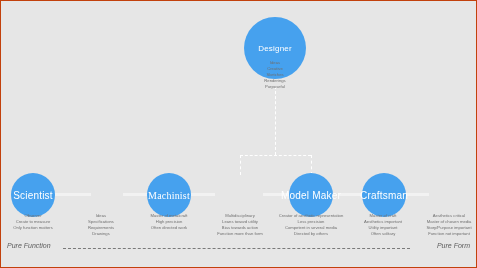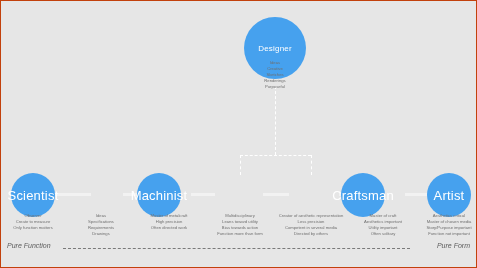--- a/index.html
+++ b/index.html
@@ -43,21 +43,21 @@
   .node {
     position: absolute;
     border-radius: 50%;
     background: #46a1ee;
     display: flex;
     align-items: center;
     justify-content: center;
   }
   .node-label {
     color: #ffffff;
-    font-size: 13px;
+    font-size: 10px;
     letter-spacing: .2px;
     white-space: nowrap;
     text-align: center;
   }
   .node-big { width: 62px; height: 62px; }
   .node-big .node-label { font-size: 8px; }
   .node-sm { width: 44px; height: 44px; }
 
   
   .desc {
@@ -127,56 +127,56 @@
     <div>Only function matters</div>
   </div>
 
   <div class="desc" style="left:64px; top:212px; width:72px;">
     <div>Ideas</div>
     <div>Specifications</div>
     <div>Requirements</div>
     <div>Drawings</div>
   </div>
 
-  <div class="node node-sm" style="left:136px; top:172px;">
+  <div class="node node-sm" style="left:146px; top:172px;font-family:Liberation Serif, serif;">
     <span class="node-label">Machinist</span>
   </div>
   <div class="desc" style="left:132px; top:212px; width:72px;">
     <div>Master of metalcraft</div>
     <div>High precision</div>
     <div>Often directed work</div>
   </div>
 
   <div class="desc" style="left:199px; top:212px; width:80px;">
     <div>Multidisciplinary</div>
     <div>Leans toward utility</div>
     <div>Bias towards action</div>
     <div>Function more than form</div>
   </div>
 
+  <div class="node node-sm" style="left:288px; top:172px;">
+    <span class="node-label">Model Maker</span>
+  </div>
   <div class="desc" style="left:263px; top:212px; width:94px;">
     <div>Creator of aesthetic representation</div>
     <div>Less precision</div>
     <div>Competent in several media</div>
     <div>Directed by others</div>
   </div>
 
-  <div class="node node-sm" style="left:340px; top:172px;">
+  <div class="node node-sm" style="left:361px; top:172px;">
     <span class="node-label">Craftsman</span>
   </div>
   <div class="desc" style="left:346px; top:212px; width:72px;">
     <div>Master of craft</div>
     <div>Aesthetics important</div>
     <div>Utility important</div>
     <div>Often solitary</div>
   </div>
 
-  <div class="node node-sm" style="left:426px; top:172px;">
-    <span class="node-label">Artist</span>
-  </div>
   <div class="desc" style="left:406px; top:212px; width:84px;">
     <div>Aesthetics critical</div>
     <div>Master of chosen media</div>
     <div>Story/Purpose important</div>
     <div>Function not important</div>
   </div>
 
   <div class="axis-line"></div>
   <div class="axis-label left">Pure Function</div>
   <div class="axis-label right">Pure Form</div>

